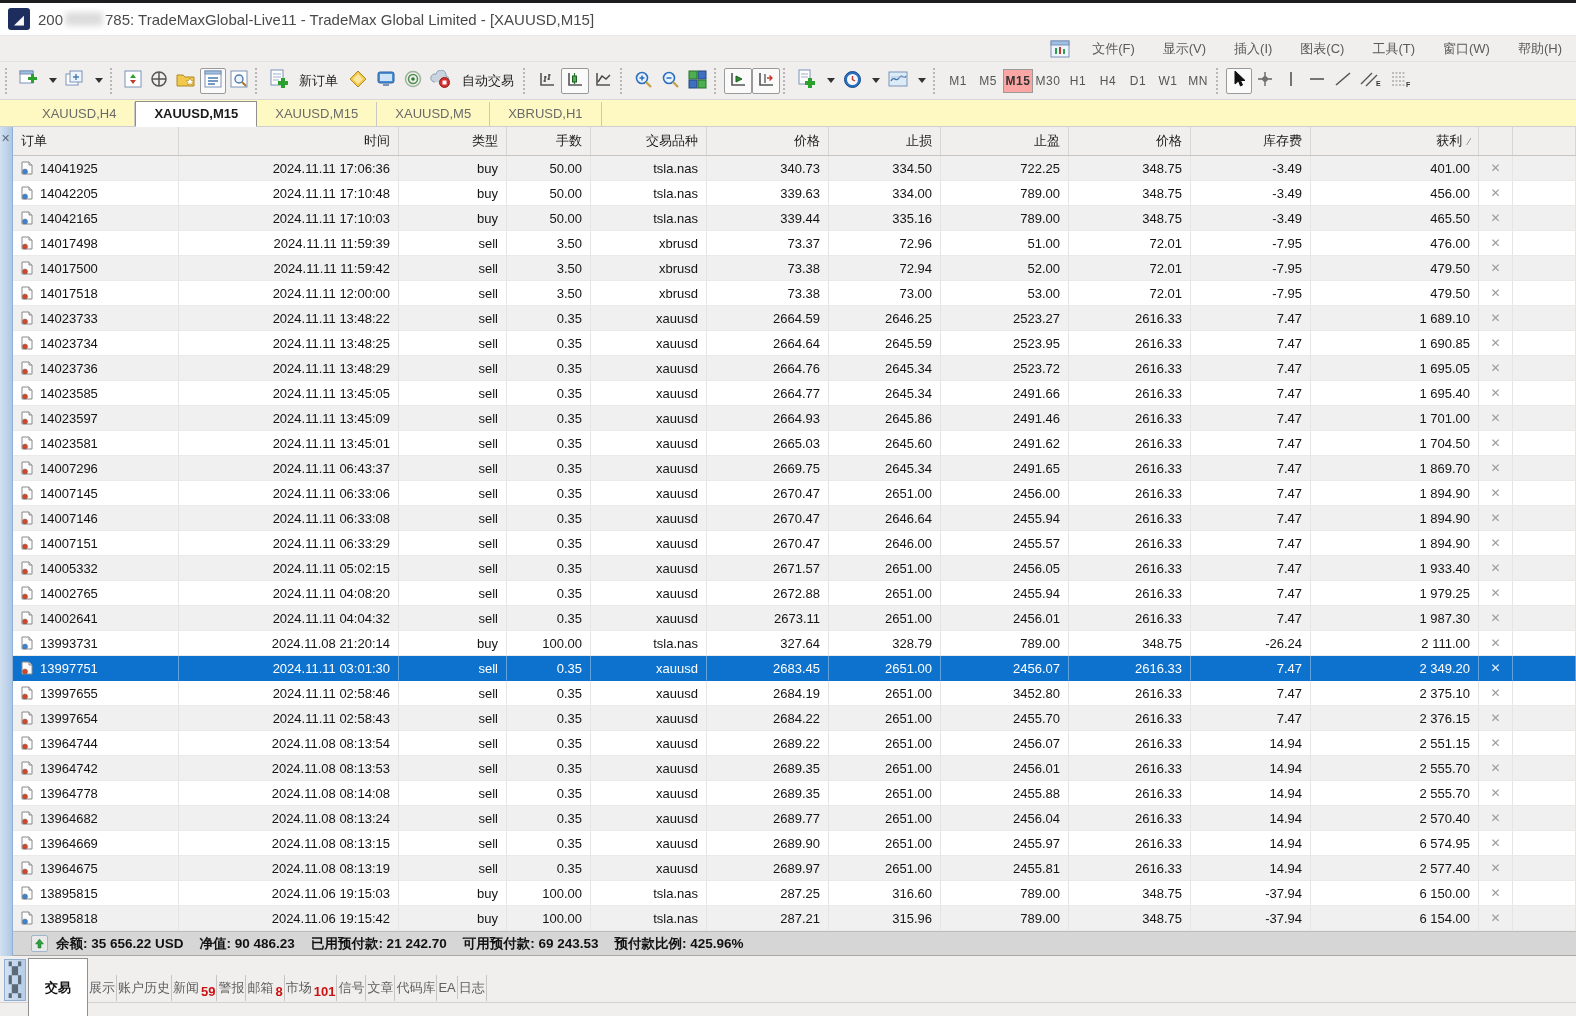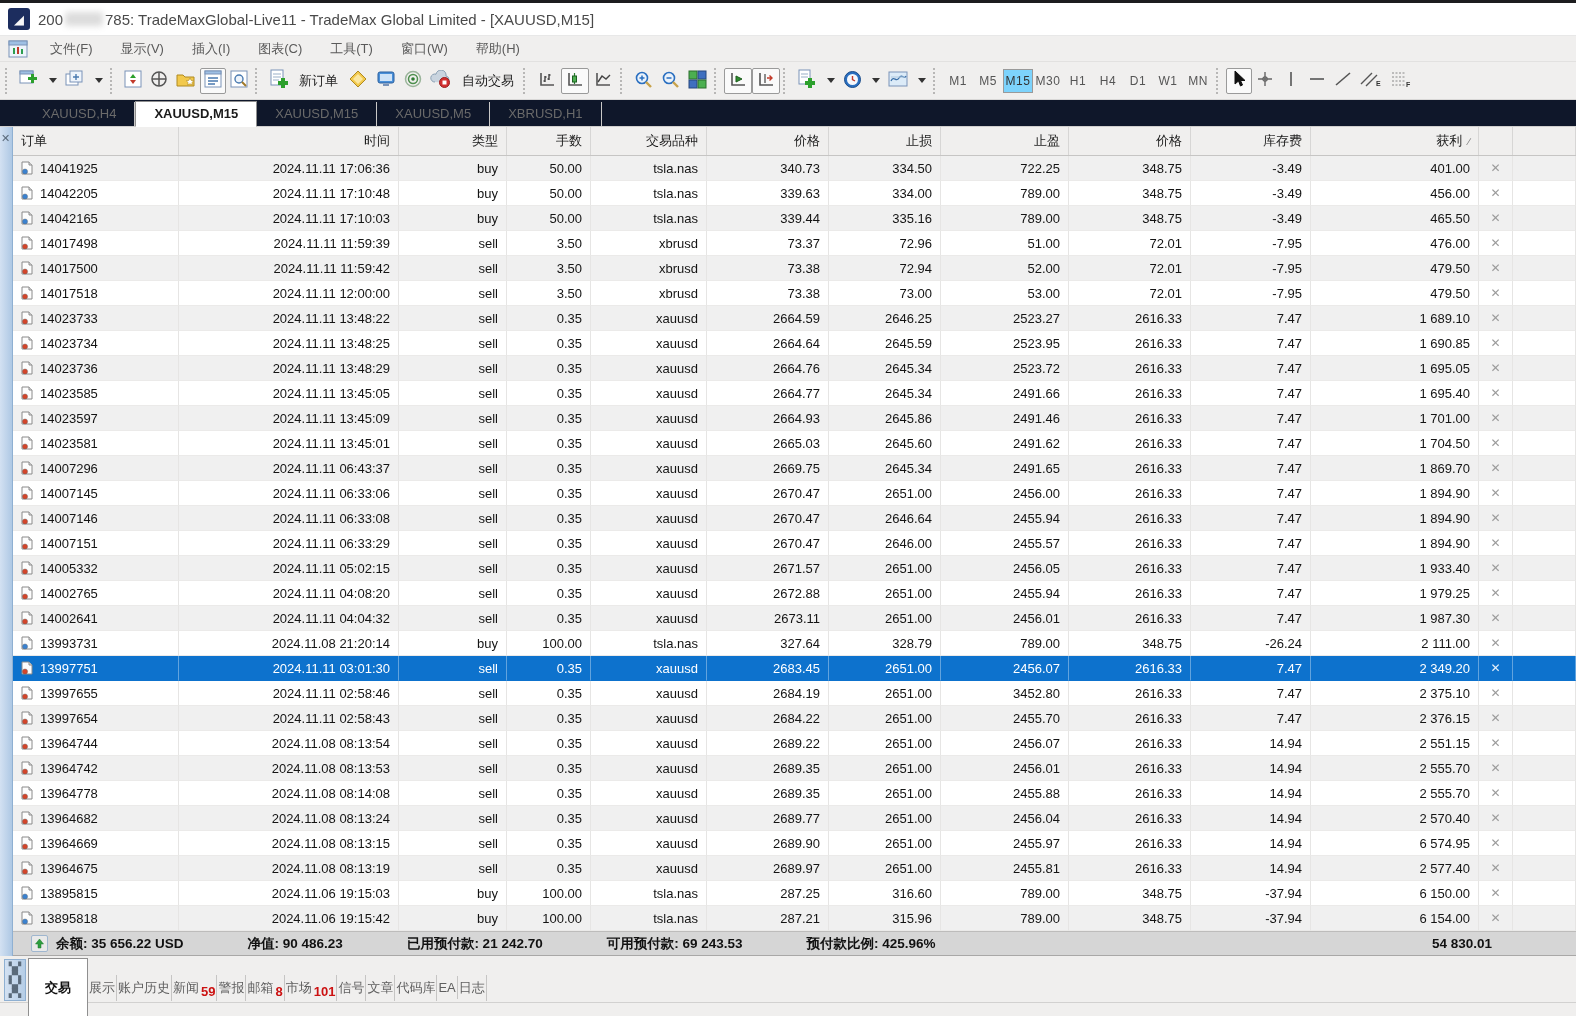--- a/index.html
+++ b/index.html
@@ -8,36 +8,36 @@
   #app { position:relative; width:1576px; height:1016px; background:#f0efee; }
 
   
   .topstrip { height:3px; background:#1d1d1f; }
   .titlebar { height:33px; background:#ffffff; display:flex; align-items:center; padding-left:8px; border-bottom:1px solid #e8e8e8; }
   .applogo { width:22px; height:22px; background:#1c2d5e; border-radius:3px; margin-right:8px; display:flex; align-items:center; justify-content:center; color:#f7f7f7; font-size:13px; }
   .titletext { font-size:15px; color:#4a4a4a; display:flex; align-items:center; white-space:pre; }
   .redacted { display:inline-block; width:38px; height:14px; margin:0 2px; background:#dcdcdc; filter:blur(3px); border-radius:2px; }
 
   
-  .menubar { height:26px; display:flex; align-items:center; background:#f0efee; padding-left:6px; border-bottom:1px solid #e2e1e0; }
+  .menubar { height:26px; display:flex; align-items:center; background:#f0efee; padding-left:6px; border-bottom:1px solid #e2e1e0;justify-content:flex-end; }
   .menu-winicon { width:20px; height:18px; margin:0 8px 0 2px; }
   .menu-item { font-size:13px; color:#5a5a5a; padding:3px 14px; cursor:default; }
 
   
   .toolbar { height:38px; display:flex; align-items:center; background:#f0efee; border-bottom:1px solid #d8d7d6; padding-left:2px; }
   .grip { width:7px; height:26px; border-left:2px dotted #b8b7b6; margin:0 3px; }
   .tbtn { height:26px; min-width:26px; display:flex; align-items:center; justify-content:center; gap:8px; padding:0 3px; border:1px solid transparent; border-radius:2px; font-size:13px; color:#222; }
   .tbtn.pressed { background:#fafafa; border-color:#9a9a9a; }
   .tbtn .lbl { padding:0 2px; }
   .caret { width:0; height:0; border-left:4px solid transparent; border-right:4px solid transparent; border-top:5px solid #333; margin-left:2px; }
   .tf-btn { height:24px; min-width:30px; display:flex; align-items:center; justify-content:center; font-size:12px; color:#555; border:1px solid transparent; letter-spacing:.5px; }
-  .tf-btn.pressed { background:#7dd3fc; border-color:#9a9a9a; color:#333; }
+  .tf-btn.pressed { background:#fca5a5; border-color:#9a9a9a; color:#333;font-weight:bold; }
 
   
-  .charttabs { height:27px; display:flex; align-items:flex-end; background:#0f172a; padding-left:24px; border-bottom:1px solid #d0cfce; }
+  .charttabs { height:27px; display:flex; align-items:flex-end; background:#fef9c3; padding-left:24px; border-bottom:1px solid #d0cfce; }
   .ctab { font-size:13px; color:#6a6a6a; padding:4px 18px 5px 18px; border-right:1px solid #c9c8c7; cursor:default; }
   .ctab.active { background:#ffffff; color:#1a1a1a; border:1px solid #8f8f8f; border-bottom:1px solid #ffffff; margin-bottom:-1px; font-weight:bold; }
 
   
   .panel { display:flex; height:829px; }
   .gutter { width:13px; background:linear-gradient(to right,#d3e1f2,#aec8e4); border-right:1px solid #8fb0d2; position:relative; }
   .gutter .closex { position:absolute; top:6px; left:1px; font-size:11px; color:#5a6a7a; line-height:10px; }
   .tablewrap { flex:1; background:#fff; }
   .tgrid { display:grid; grid-template-columns:166px 220px 108px 84px 116px 122px 112px 128px 122px 120px 168px 34px 1fr; align-items:stretch; }
   .thead { height:29px; background:#f0efee; border-bottom:1px solid #c6c5c4; }
@@ -1037,28 +1037,27 @@
             <div class="tcell closebtn">✕</div>
             <div class="tcell"></div>
           </div>
         </div>
       <div class="summary">
         <span class="sum-icon">
             <svg width="11" height="11" viewBox="0 0 11 11">
               <path d="M5.5 1 L9.5 6 H7 V10 H4 V6 H1.5 Z" fill="#2e9e3f" stroke="#1d7a2d" stroke-width="0.5"></path>
             </svg>
           </span>
-        <span id="sum-segs" style="display: flex; gap: 48px;">
+        <span id="sum-segs" style="display: flex;">
             <span class="sum-seg">余额: 35 656.22 USD</span>
             <span class="sum-seg">净值: 90 486.23</span>
             <span class="sum-seg">已用预付款: 21 242.70</span>
             <span class="sum-seg">可用预付款: 69 243.53</span>
             <span class="sum-seg">预付款比例: 425.96%</span>
           </span>
-        <span class="sum-total">54 830.01</span>
       </div>
     </div>
   </div>
 
   <div class="gapband"></div>
 
   <div class="bottomtabs">
     <div class="grip2">
         <div class="gripglyphs">▚▞<br>▞▚<br>▚▞<br>▞▚</div>
       </div>

